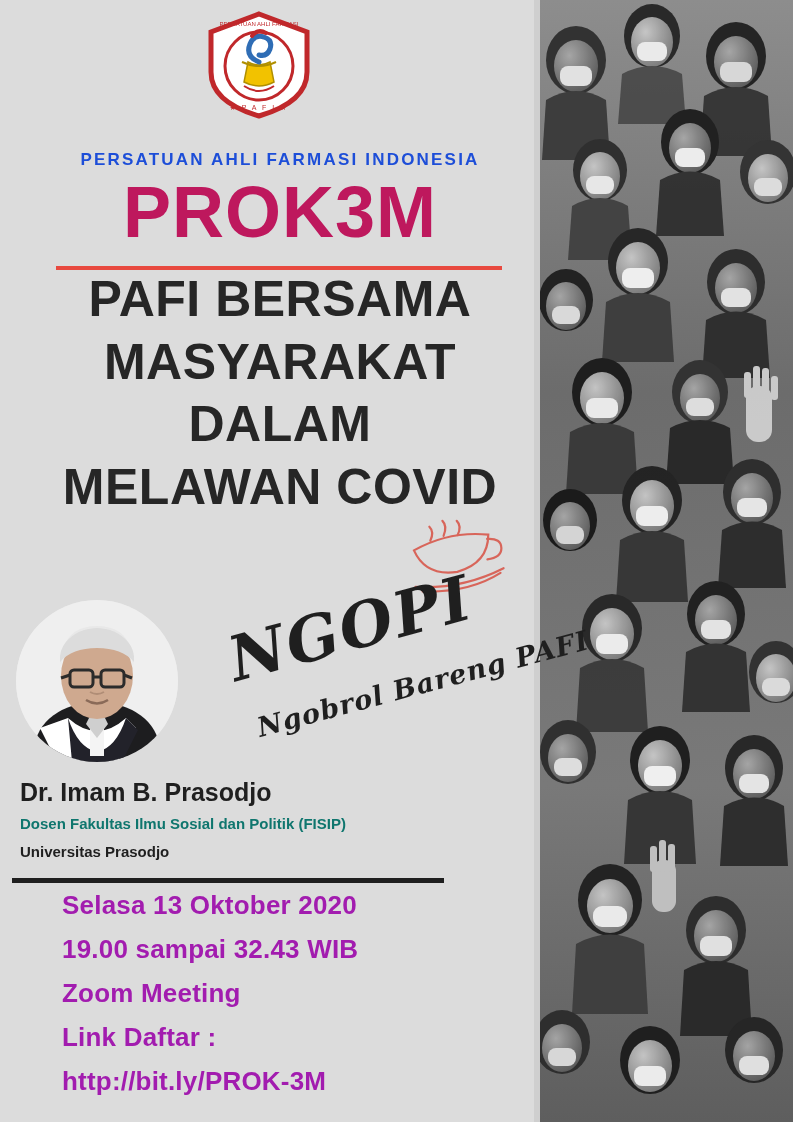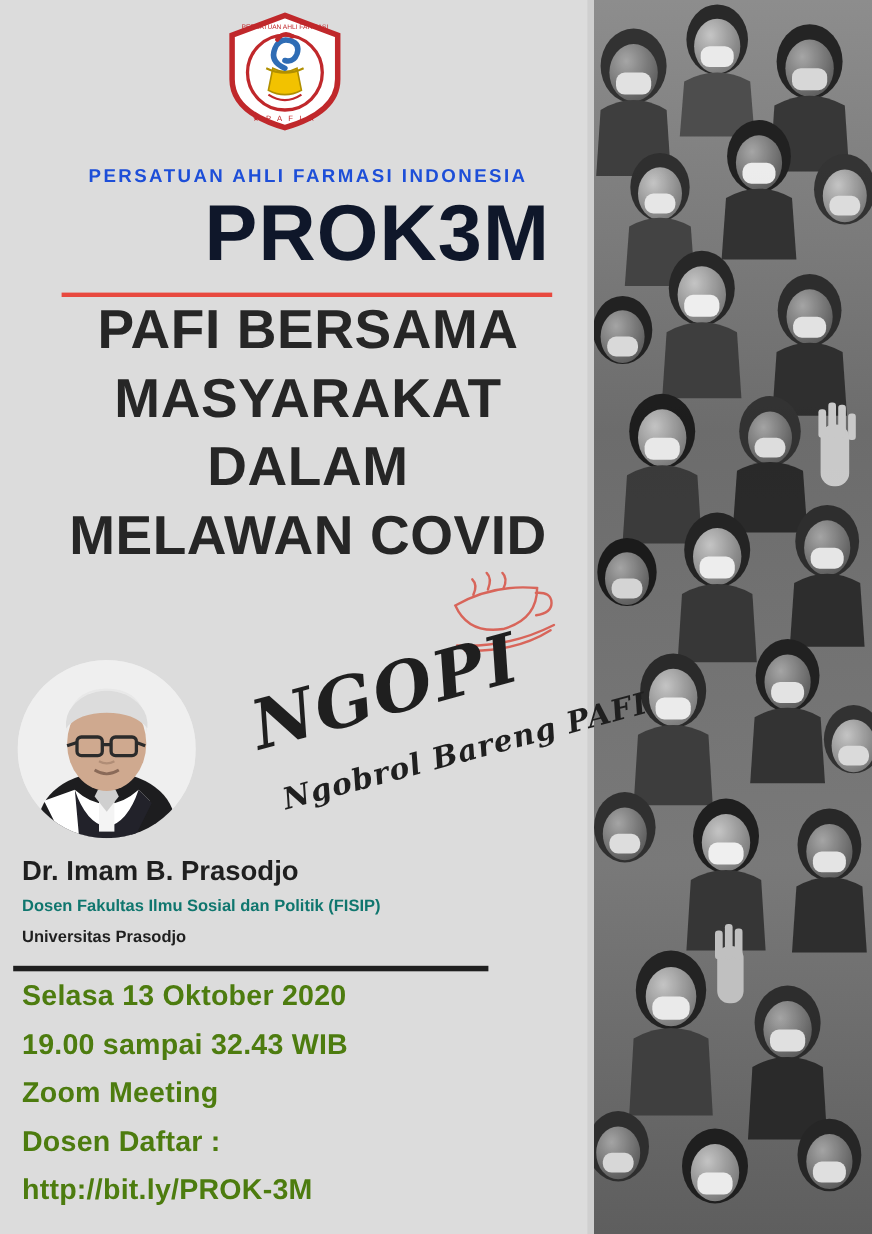--- a/index.html
+++ b/index.html
@@ -65,25 +65,25 @@
     font-size: 17px;
     letter-spacing: 2.2px;
     font-weight: 600;
     color: #1d4ed8;
   }
   .prok3m {
     position: absolute;
     top: 175px;
     left: 60px;
     width: 440px;
-    text-align: right;
+    text-align: center;
     font-size: 72px;
     font-weight: 800;
     letter-spacing: 1px;
-    color: #0f172a;
+    color: #be185d;
     line-height: 1.05;
   }
   .rule-red {
     position: absolute;
     top: 266px;
     left: 56px;
     width: 446px;
     height: 4px;
     background: #e8493f;
   }
@@ -180,23 +180,24 @@
   
   .details {
     position: absolute;
     top: 890px;
     left: 20px;
     width: 480px;
   }
   .details .line {
     font-size: 26px;
     font-weight: 700;
-    color: #4d7c0f;
+    color: #a21caf;
     margin-bottom: 13px;
     letter-spacing: 0.2px;
+    margin-left: 42px;
   }
 </style>
 </head>
 <body>
 
 <div class="poster">
 
   <div class="photo-col">
     <svg class="crowd" viewBox="0 0 253 1122" preserveAspectRatio="xMidYMid slice">
       <defs>
@@ -453,17 +454,17 @@
   </div>
   <div class="speaker-name">Dr. Imam B. Prasodjo</div>
   <div class="speaker-role1">Dosen Fakultas Ilmu Sosial dan Politik (FISIP)</div>
   <div class="speaker-role2">Universitas Prasodjo</div>
   <div class="rule-dark"></div>
 
   <div class="details">
     <div class="line">Selasa 13 Oktober 2020</div>
     <div class="line">19.00 sampai 32.43 WIB</div>
     <div class="line">Zoom Meeting</div>
-    <div class="line">Dosen Daftar :</div>
+    <div class="line">Link Daftar :</div>
     <div class="line">http://bit.ly/PROK-3M</div>
   </div>
 
 </div>
 
 </body></html>

